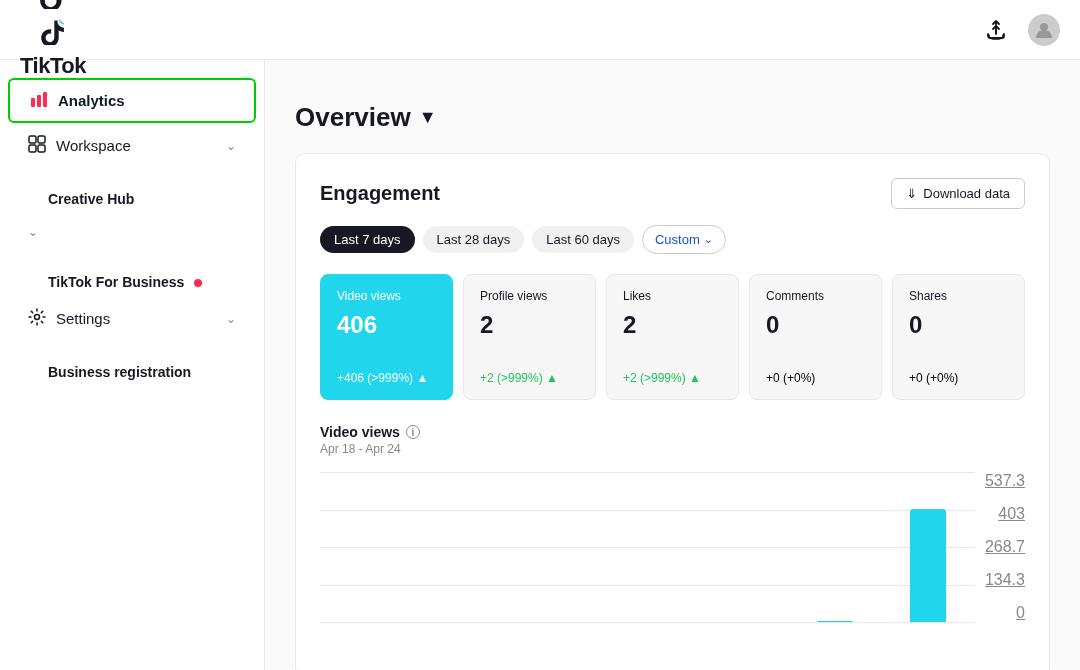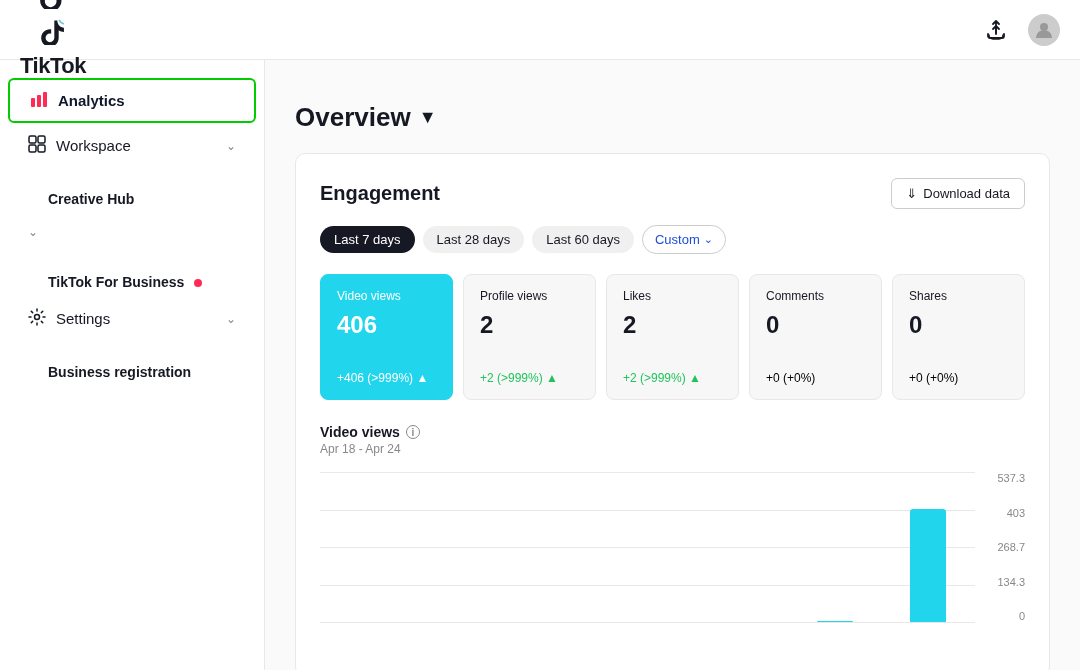--- a/index.html
+++ b/index.html
@@ -82,21 +82,21 @@
     .change-neutral { color: #000000; }
 
     
     .chart-section { }
     .chart-title { font-size: 14px; font-weight: 700; display: flex; align-items: center; gap: 6px; }
     .chart-subtitle { font-size: 12px; color: #888; margin-top: 2px; margin-bottom: 16px; }
     .chart-area { position: relative; height: 180px; }
     .chart-grid { position: absolute; left: 0; right: 50px; top: 0; bottom: 30px; }
     .grid-line { position: absolute; left: 0; right: 0; border-top: 1px solid #e8e8e8; }
     .chart-labels-y { position: absolute; right: 0; top: 0; bottom: 30px; width: 45px; display: flex; flex-direction: column; justify-content: space-between; align-items: flex-end; }
-    .chart-label-y { font-size: 11px; color: #888; }
+    .chart-label-y { font-size: 16px; color: #888; text-decoration: underline; }
     .chart-bars { position: absolute; left: 0; right: 50px; top: 0; bottom: 30px; display: flex; align-items: flex-end; justify-content: space-around; }
     .chart-bar-wrap { display: flex; flex-direction: column; align-items: center; flex: 1; height: 100%; justify-content: flex-end; }
     .chart-bar { width: 36px; border-radius: 3px 3px 0 0; }
     .chart-labels-x { position: absolute; bottom: 0; left: 0; right: 50px; display: flex; justify-content: space-around; }
     .chart-label-x { font-size: 11px; color: #888; text-align: center; flex: 1; }
 
     
     .tiktok-logo-icon { width: 28px; height: 28px; }
 
     

